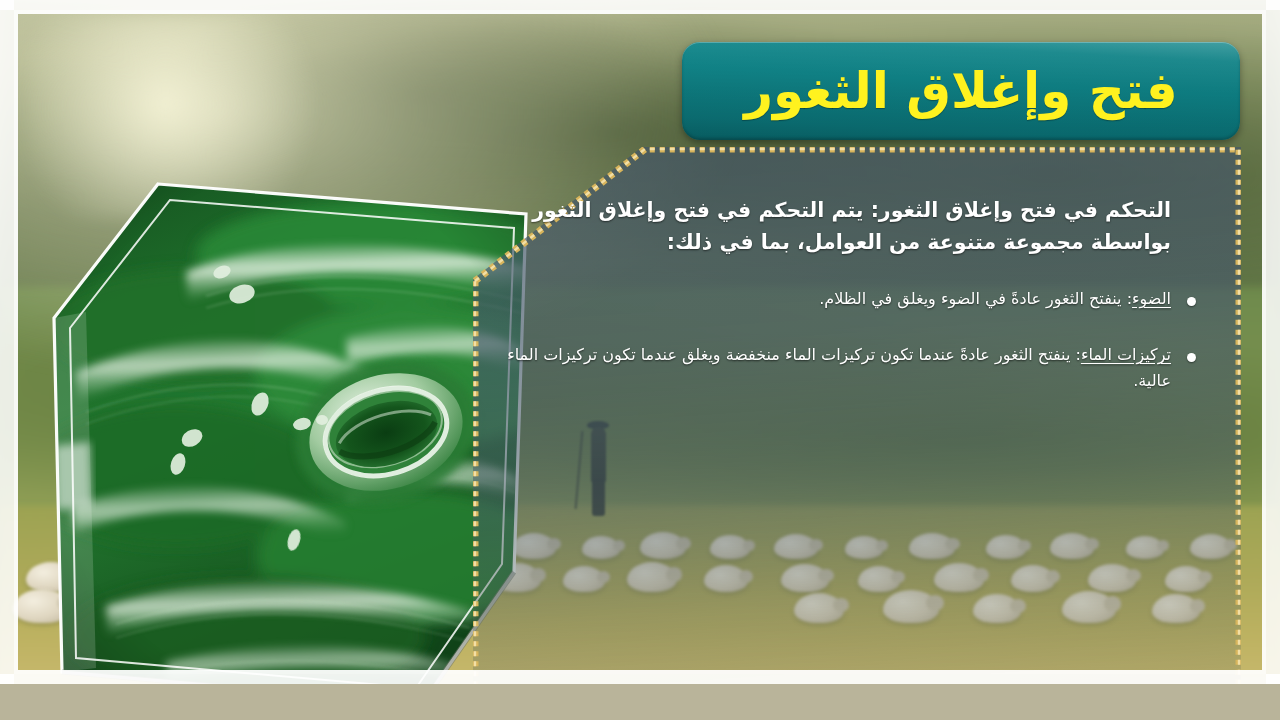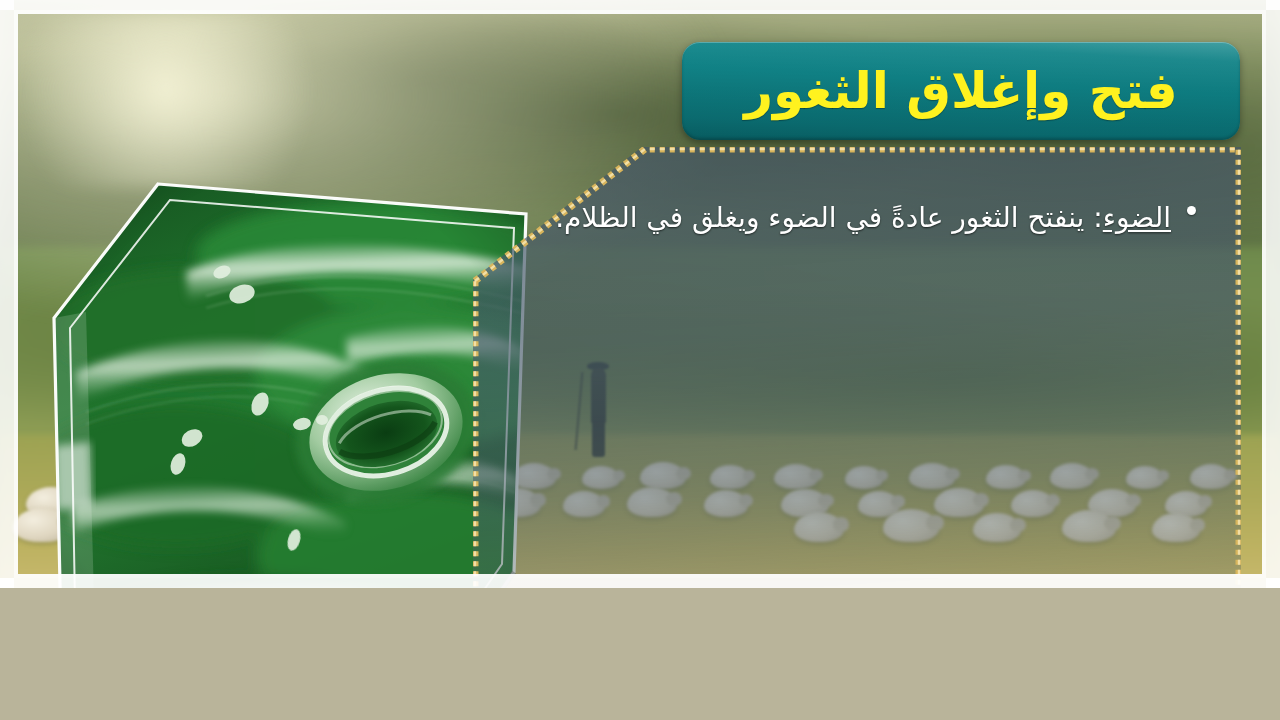--- a/index.html
+++ b/index.html
@@ -5,21 +5,21 @@
 <style>
   * { margin:0; padding:0; box-sizing:border-box; }
   html,body {
     width:1280px; height:720px; overflow:hidden;
     font-family:"DejaVu Sans","Liberation Sans",sans-serif;
     background:#b9b49a;
   }
 
   .slide {
     position:relative;
-    width:1280px; height:588px;
+    width:1280px; height:684px;
     overflow:hidden;
   }
 
   
   .bg { position:absolute; inset:0; overflow:hidden; }
 
   .bg-sky {
     position:absolute; inset:0;
     background:
       linear-gradient(178deg,#c9cbb0 0%, #b9bd98 8%, #9aa878 18%, #7d9060 30%, #6f8a56 45%,
@@ -214,21 +214,21 @@
     line-height:1.54;
     padding-right:36px;
     padding-left:10px;
     text-shadow:0 1px 2px rgba(0,0,0,.55);
     margin-bottom:28px;
   }
 
   ul.bullets { list-style:none; margin:0; padding:0; }
   ul.bullets li {
     position:relative;
-    font-size:28px;
+    font-size:16px;
     line-height:1.62;
     padding-right:36px;
     padding-left:6px;
     margin-bottom:30px;
     text-shadow:0 1px 2px rgba(0,0,0,.60);
   }
   ul.bullets li::before {
     content:"";
     position:absolute; right:11px; top:11px;
     width:9px; height:9px; border-radius:50%;
@@ -441,28 +441,32 @@
 
     <div class="panel-border">
       <svg viewBox="0 0 768 551" preserveAspectRatio="none" aria-hidden="true">
         <polygon points="2,134 172,2 766,2 766,549 2,549" fill="none" stroke="#d8b55c" stroke-width="7" stroke-dasharray="5 5" stroke-linecap="butt"></polygon>
         <polygon points="2,134 172,2 766,2 766,549 2,549" fill="none" stroke="#f2dfa6" stroke-width="2.4" stroke-dasharray="5 5" stroke-linecap="butt"></polygon>
       </svg>
     </div>
 
     <div class="panel-body">
 
+      <p class="intro">التحكم في فتح وإغلاق الثغور: يتم التحكم في فتح وإغلاق الثغور بواسطة مجموعة متنوعة من العوامل، بما في ذلك:</p>
 
       <ul class="bullets">
 
         <li class="b1">
           <span class="term">الضوء</span><span>:</span><span> ينفتح الثغور عادةً في الضوء ويغلق في الظلام.</span>
         </li>
 
 
+        <li>
+          <span class="term">تركيزات الماء</span><span>:</span><span> ينفتح الثغور عادةً عندما تكون تركيزات الماء منخفضة ويغلق عندما تكون تركيزات الماء عالية.</span>
+        </li>
 
       </ul>
     </div>
   </div>
 
   <div class="frame-top-bar"></div>
   <div class="frame-bottom-bar"></div>
   <div class="frame-left-bar"></div>
   <div class="frame-right-bar"></div>
   <div class="frame-outer"></div>

